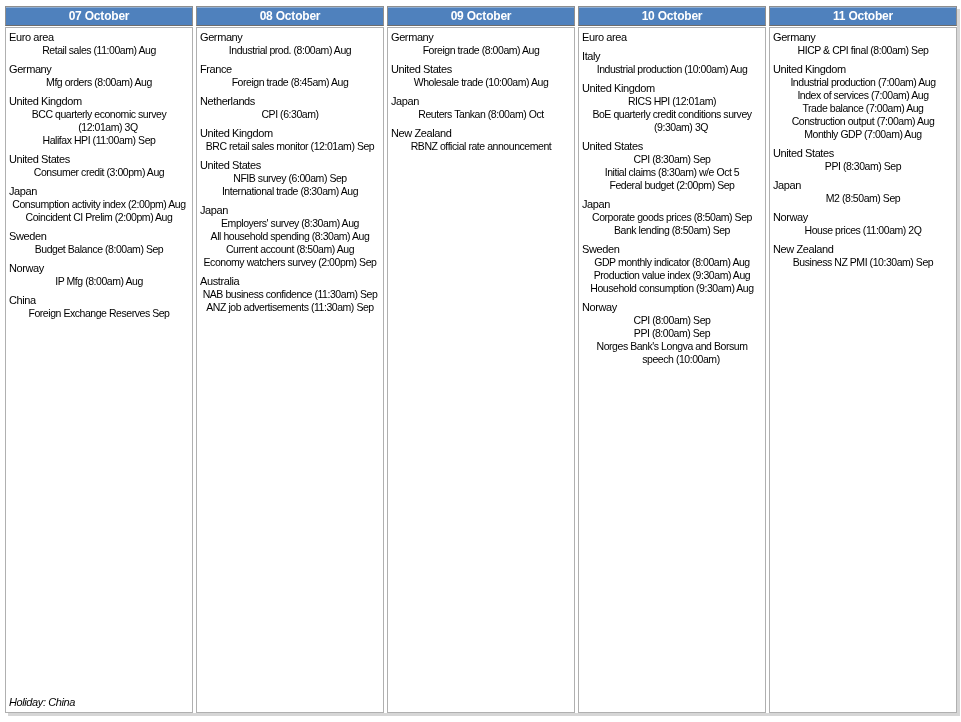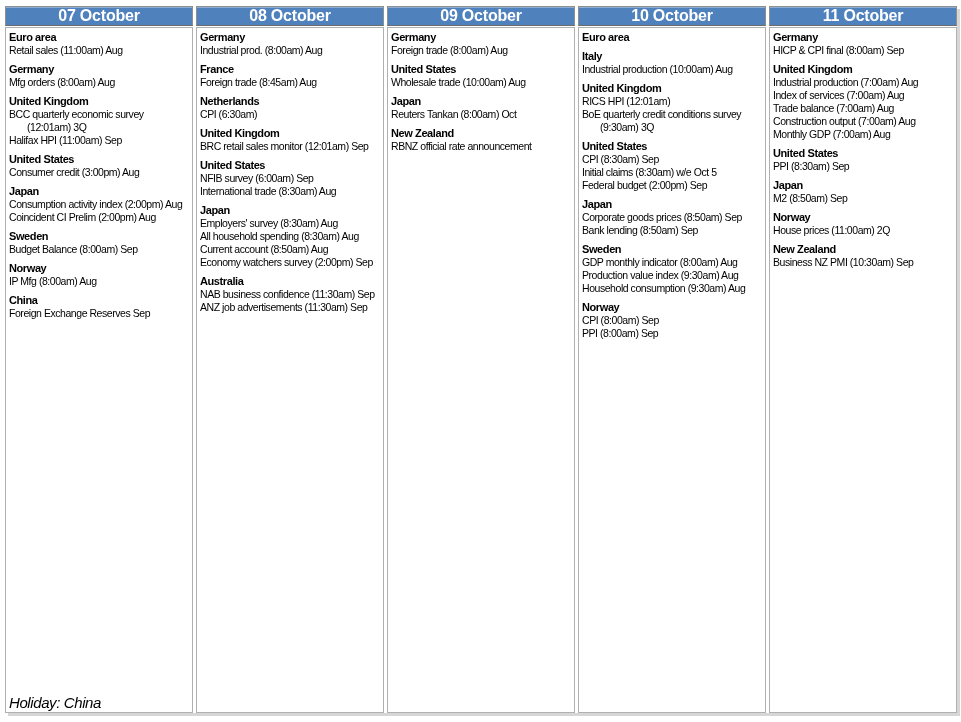--- a/index.html
+++ b/index.html
@@ -30,55 +30,56 @@
     flex-direction: column;
     flex: 0 0 auto;
   }
   .column-header {
     height: 18px;
     background: #4f81bd;
     border: 1px solid #8f8f8f;
     border-bottom-color: #6d6d6d;
     box-shadow: inset 0 1px 0 rgba(255,255,255,0.35);
     color: #ffffff;
-    font-size: 16px;
+    font-size: 12px;
     font-weight: 700;
     letter-spacing: -0.2px;
     text-align: center;
     line-height: 18px;
   }
   .column-body {
     flex: 1;
     margin-top: 1px;
     border: 1px solid #b0b0b0;
     background: #ffffff;
     padding: 2px 3px 3px 3px;
     display: flex;
     flex-direction: column;
     overflow: hidden;
   }
   .country-group { margin-top: 5px; }
   .country-group:first-child { margin-top: 0; }
   .country {
     font-size: 11px;
-    font-weight: 700;
+    font-weight: 400;
     line-height: 14px;
     letter-spacing: -0.4px;
     white-space: nowrap;
   }
   .event {
     font-size: 10.5px;
     line-height: 13px;
     letter-spacing: -0.45px;
     padding-left: 18px;
     text-indent: -18px;
+    text-align: center;
   }
   .holiday-note {
     margin-top: auto;
-    font-size: 15px;
+    font-size: 11px;
     font-style: italic;
     letter-spacing: -0.4px;
     line-height: 13px;
   }
 </style>
 </head>
 <body>
 
 <div class="calendar" id="calendar">
     <div class="column">
@@ -209,20 +210,21 @@
         <div class="country-group">
           <div class="country">Sweden</div>
           <div class="event">GDP monthly indicator (8:00am) Aug</div>
           <div class="event">Production value index (9:30am) Aug</div>
           <div class="event">Household consumption (9:30am) Aug</div>
         </div>
         <div class="country-group">
           <div class="country">Norway</div>
           <div class="event">CPI (8:00am) Sep</div>
           <div class="event">PPI (8:00am) Sep</div>
+          <div class="event">Norges Bank's Longva and Borsum speech (10:00am)</div>
         </div>
       </div>
     </div>
     <div class="column">
       <div class="column-header">11 October</div>
       <div class="column-body">
         <div class="country-group">
           <div class="country">Germany</div>
           <div class="event">HICP &amp; CPI final (8:00am) Sep</div>
         </div>

